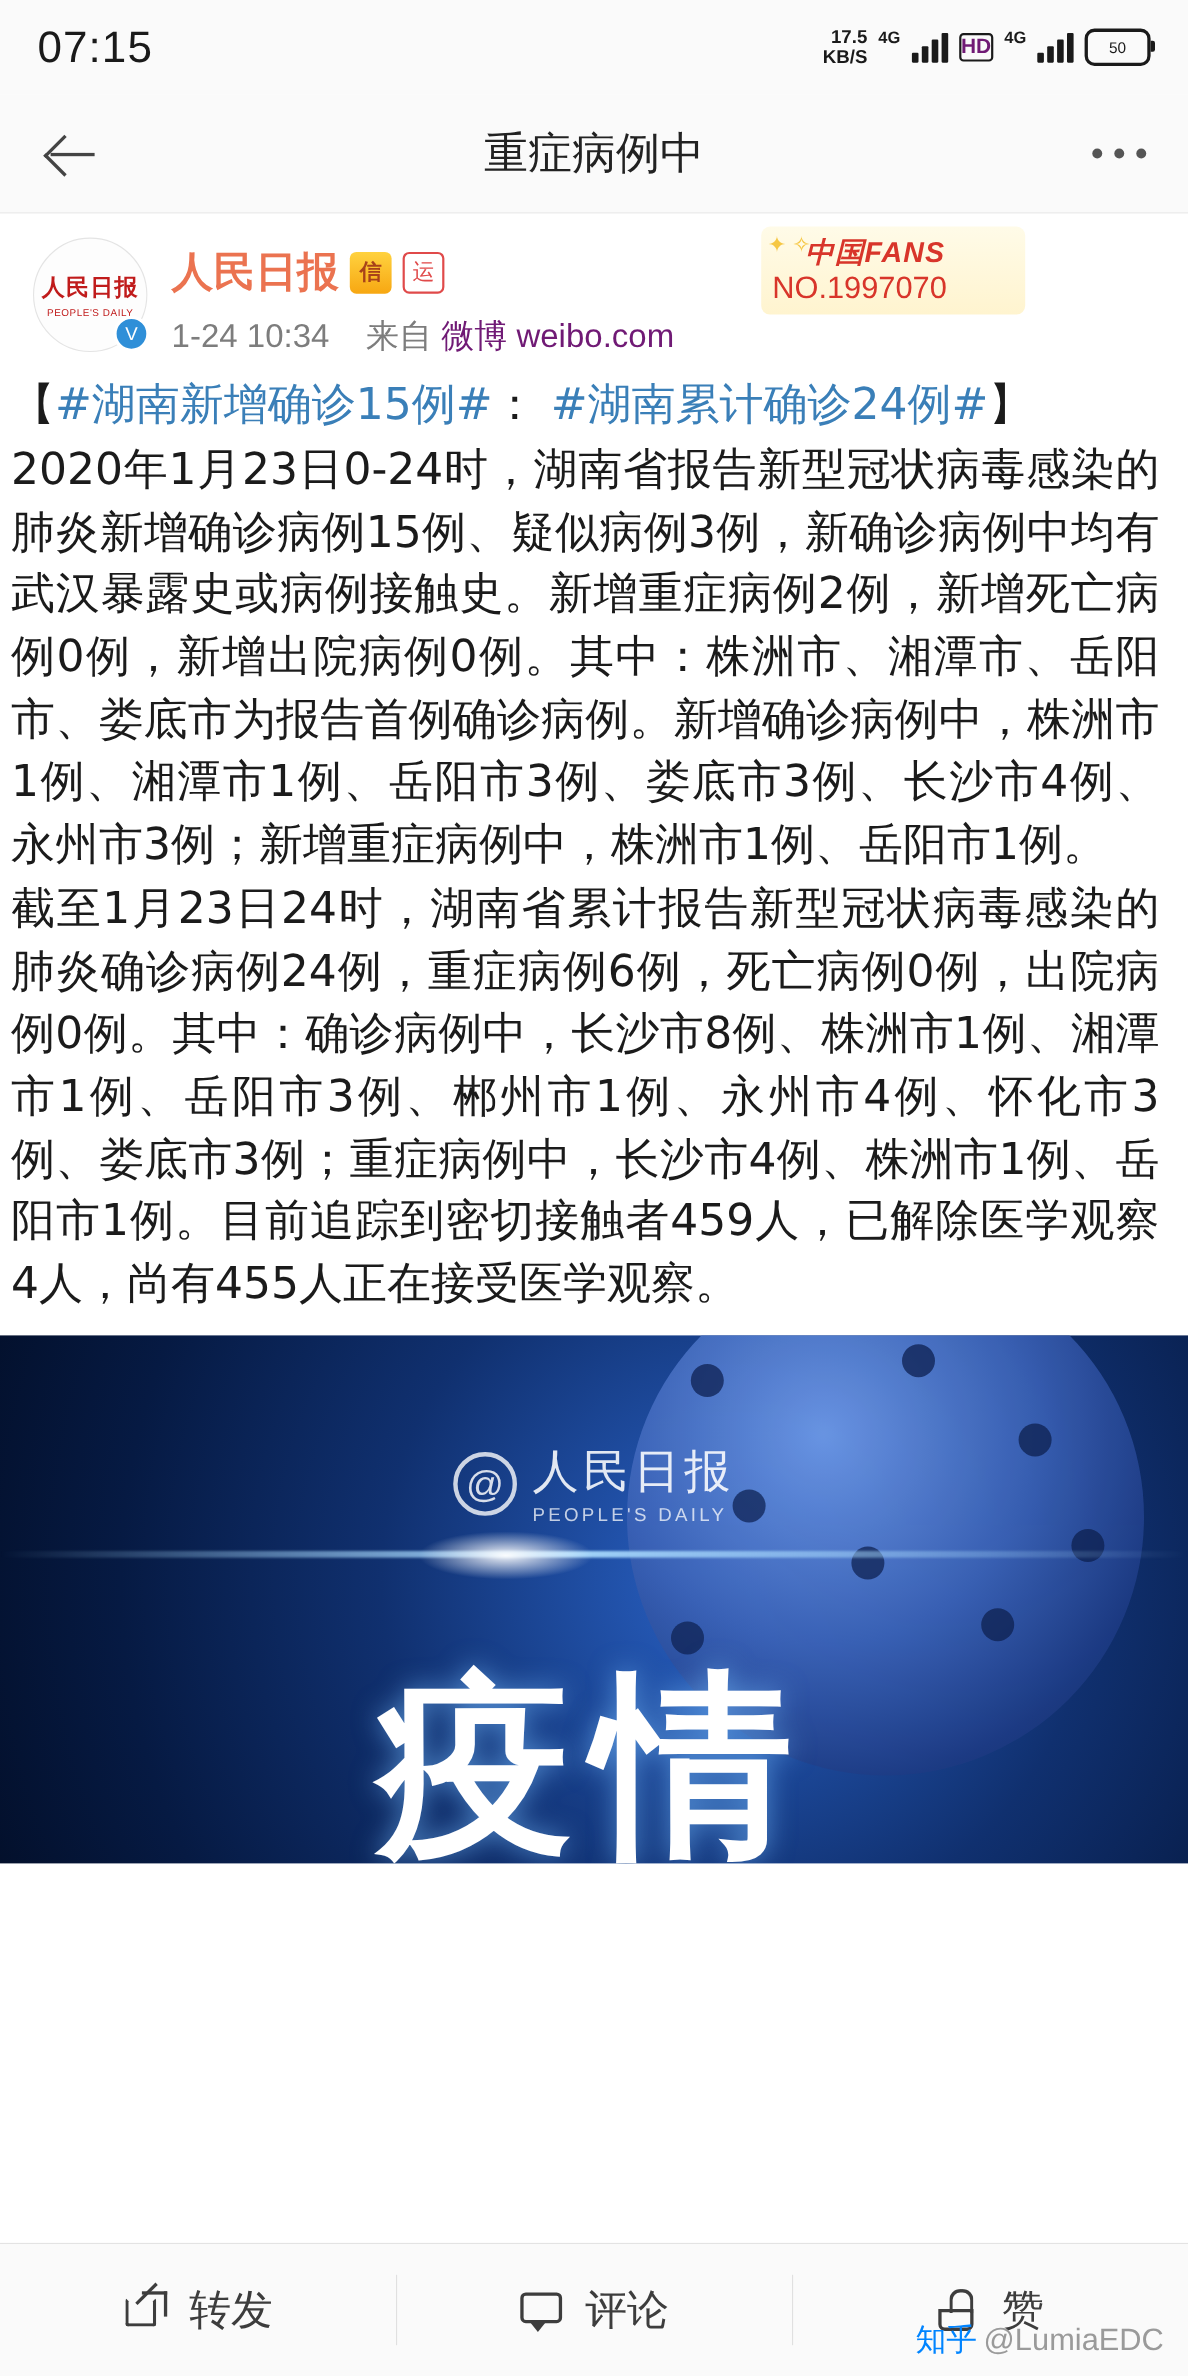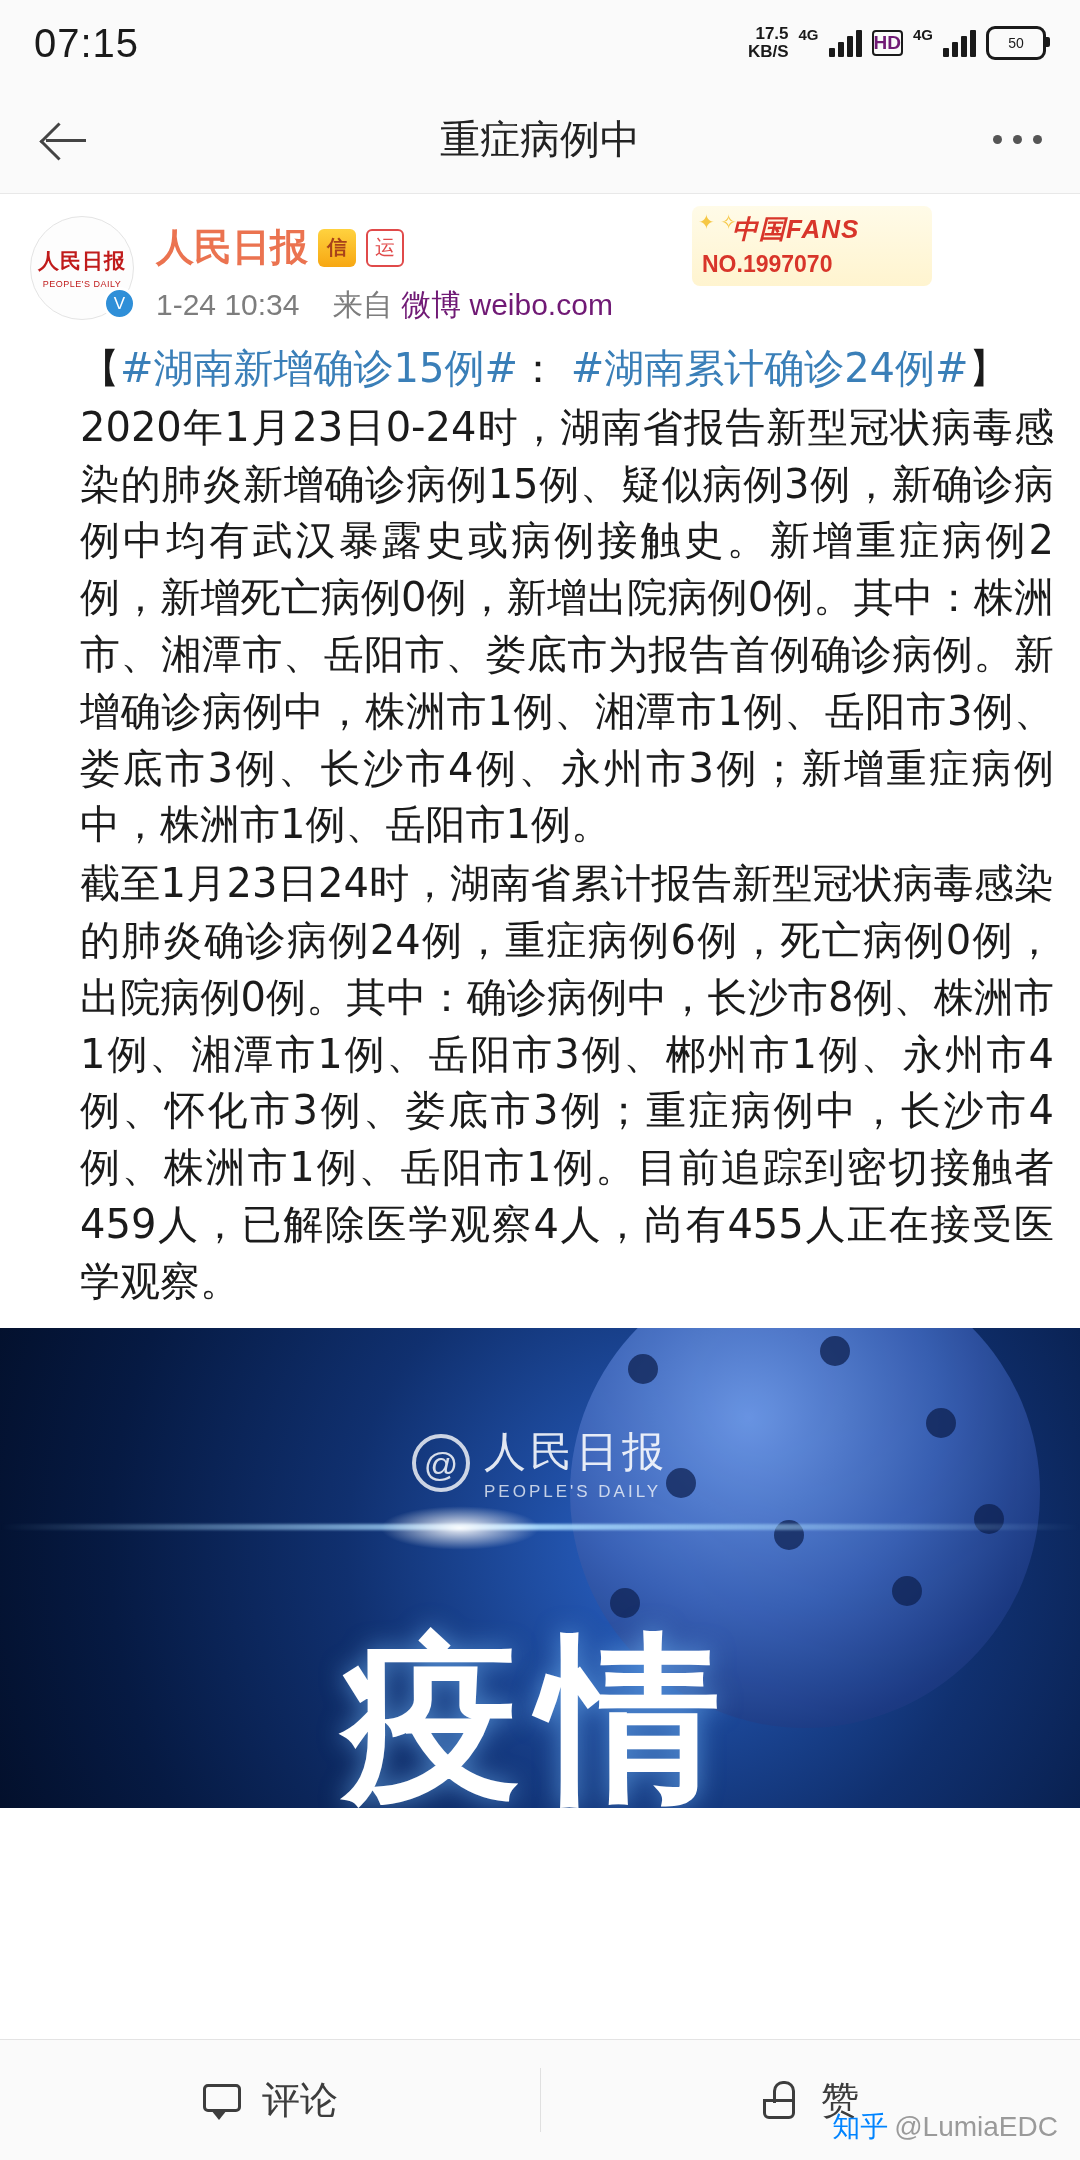--- a/index.html
+++ b/index.html
@@ -279,48 +279,47 @@
     font-size: 26px;
     font-weight: bold;
     font-style: italic;
     color: #d8352a;
     letter-spacing: 1px;
   }
   .fans-no {
     position: absolute;
     bottom: 8px;
     left: 10px;
-    font-size: 23px;
+    font-size: 28px;
     color: #d8352a;
-    font-weight: bold;
+    font-weight: normal;
   }
   .follow-btn {
     position: absolute;
     right: 28px;
     top: 20px;
     height: 66px;
     padding: 0 22px;
     border: 3px solid #f4a62a;
     border-radius: 34px;
     color: #f4a62a;
     font-size: 31px;
     display: flex;
     align-items: center;
     background: #fff;
     box-sizing: border-box;
   }
 
   
   .post-body {
-    padding: 6px 26px 0 40px;
+    padding: 6px 26px 0 10px;
     font-size: 40px;
     line-height: 1.42;
     color: #1b1b1b;
     font-family: "DejaVu Sans", sans-serif;
-    margin-left: 40px;
   }
   .post-body .topic { color: #3a7fb8; }
   .post-body p {
     margin: 0 0 2px 0;
     text-align: justify;
   }
 
   
   .post-image {
     margin-top: 18px;
@@ -643,20 +642,26 @@
     <div class="ltxt">
       <div class="cn">人民日报</div>
       <div class="en">PEOPLE'S DAILY</div>
     </div>
   </div>
   <div class="img-big-text">疫情</div>
 </div>
 
 <div class="bottom-bar">
   <div class="bb-item">
+    <span class="ico ico-share">
+        <i></i>
+      </span>
+    <span>转发</span>
+  </div>
+  <div class="bb-item">
     <span class="ico ico-comment"></span>
     <span>评论</span>
   </div>
   <div class="bb-item">
     <span class="ico ico-like"></span>
     <span>赞</span>
   </div>
   <div class="watermark">
     <span class="zhihu-logo">知乎</span>
     <span>@LumiaEDC</span>

